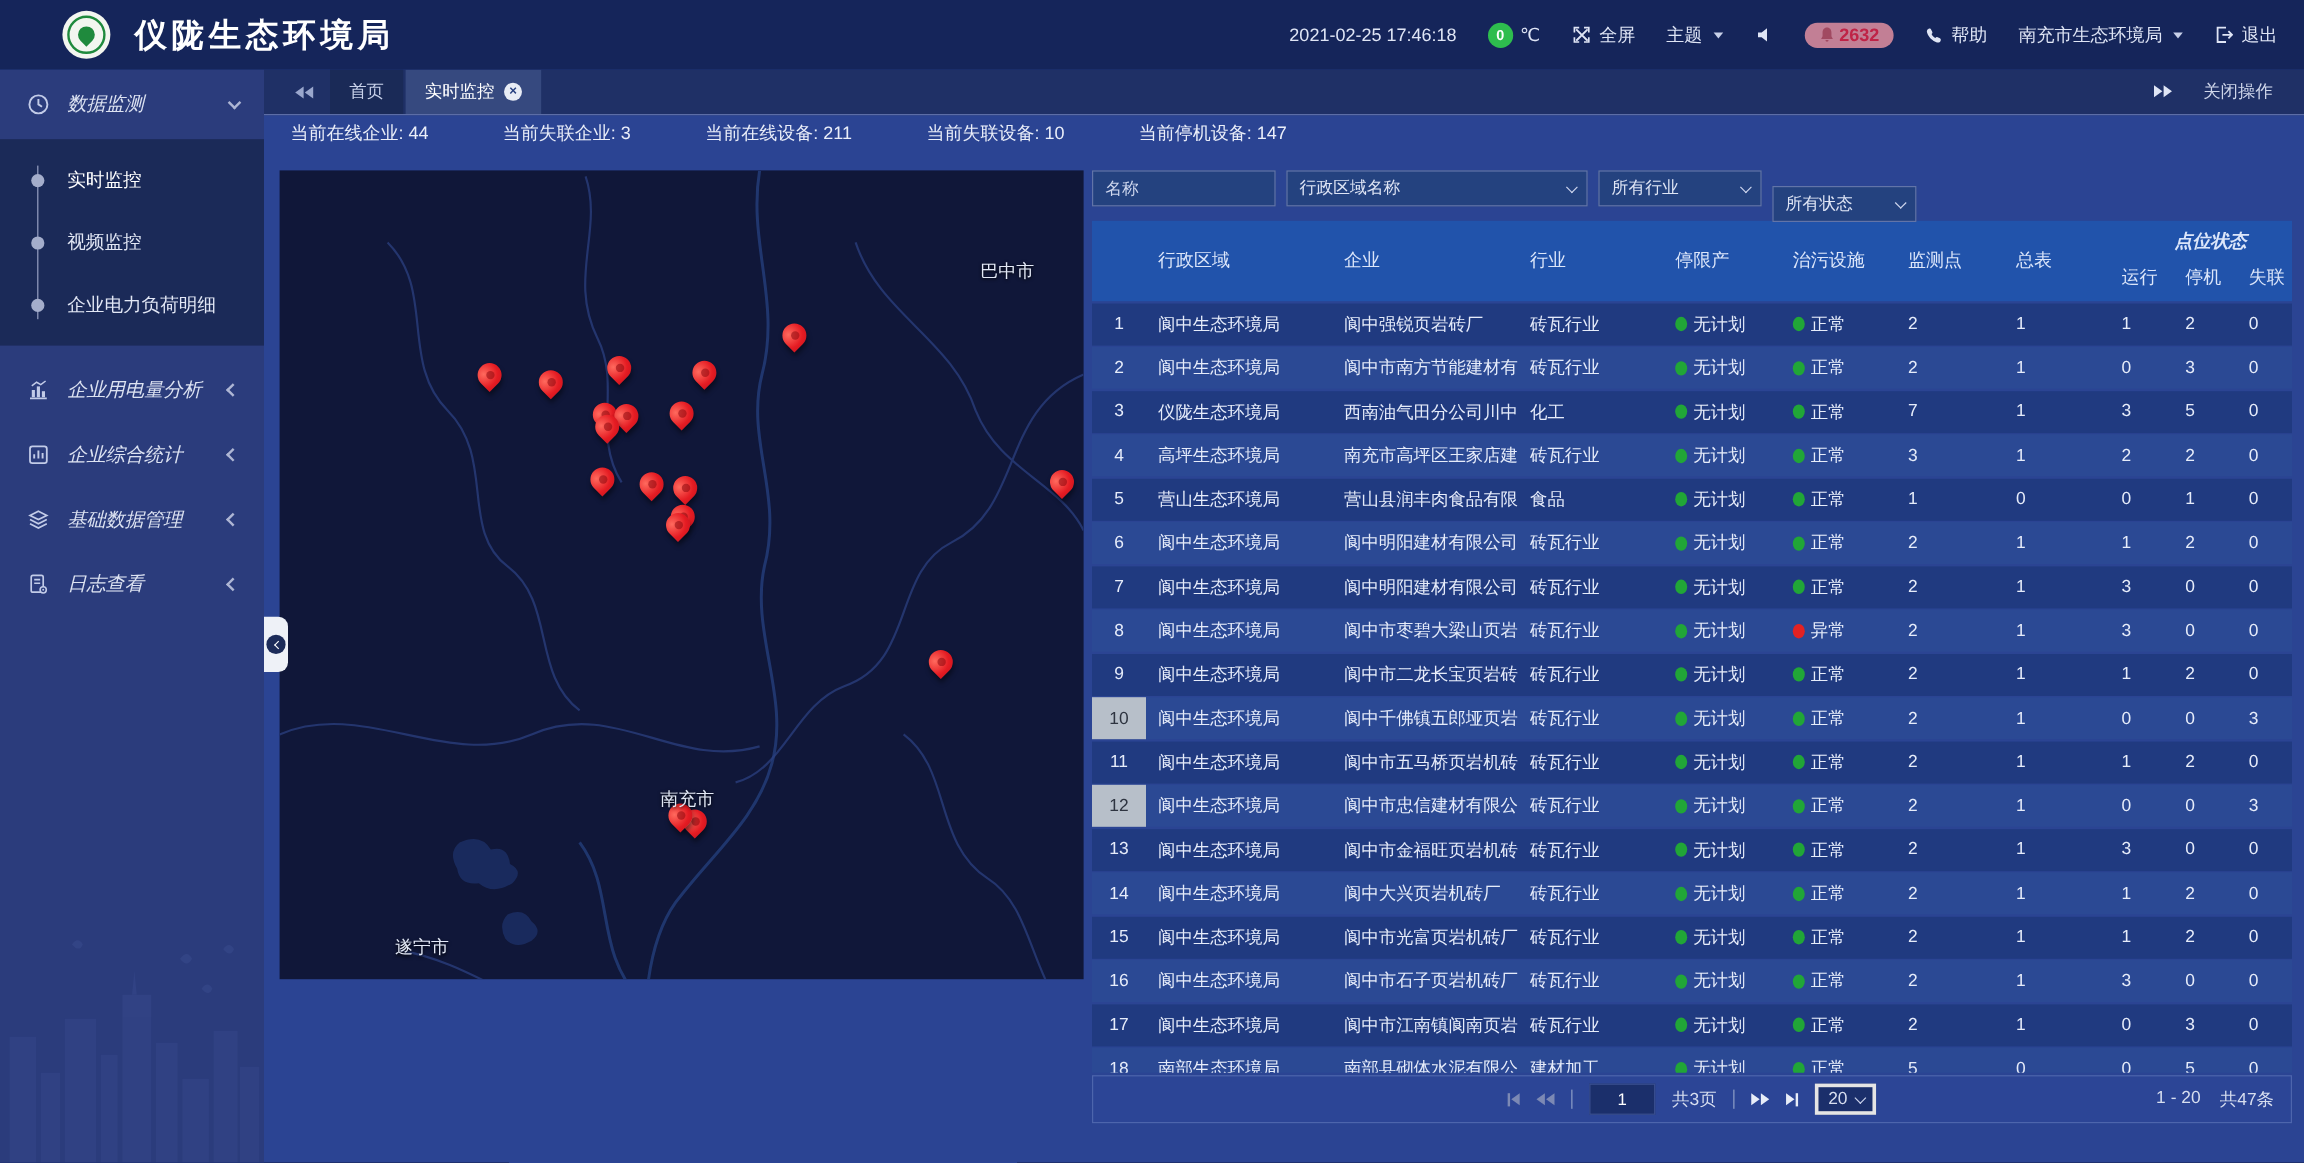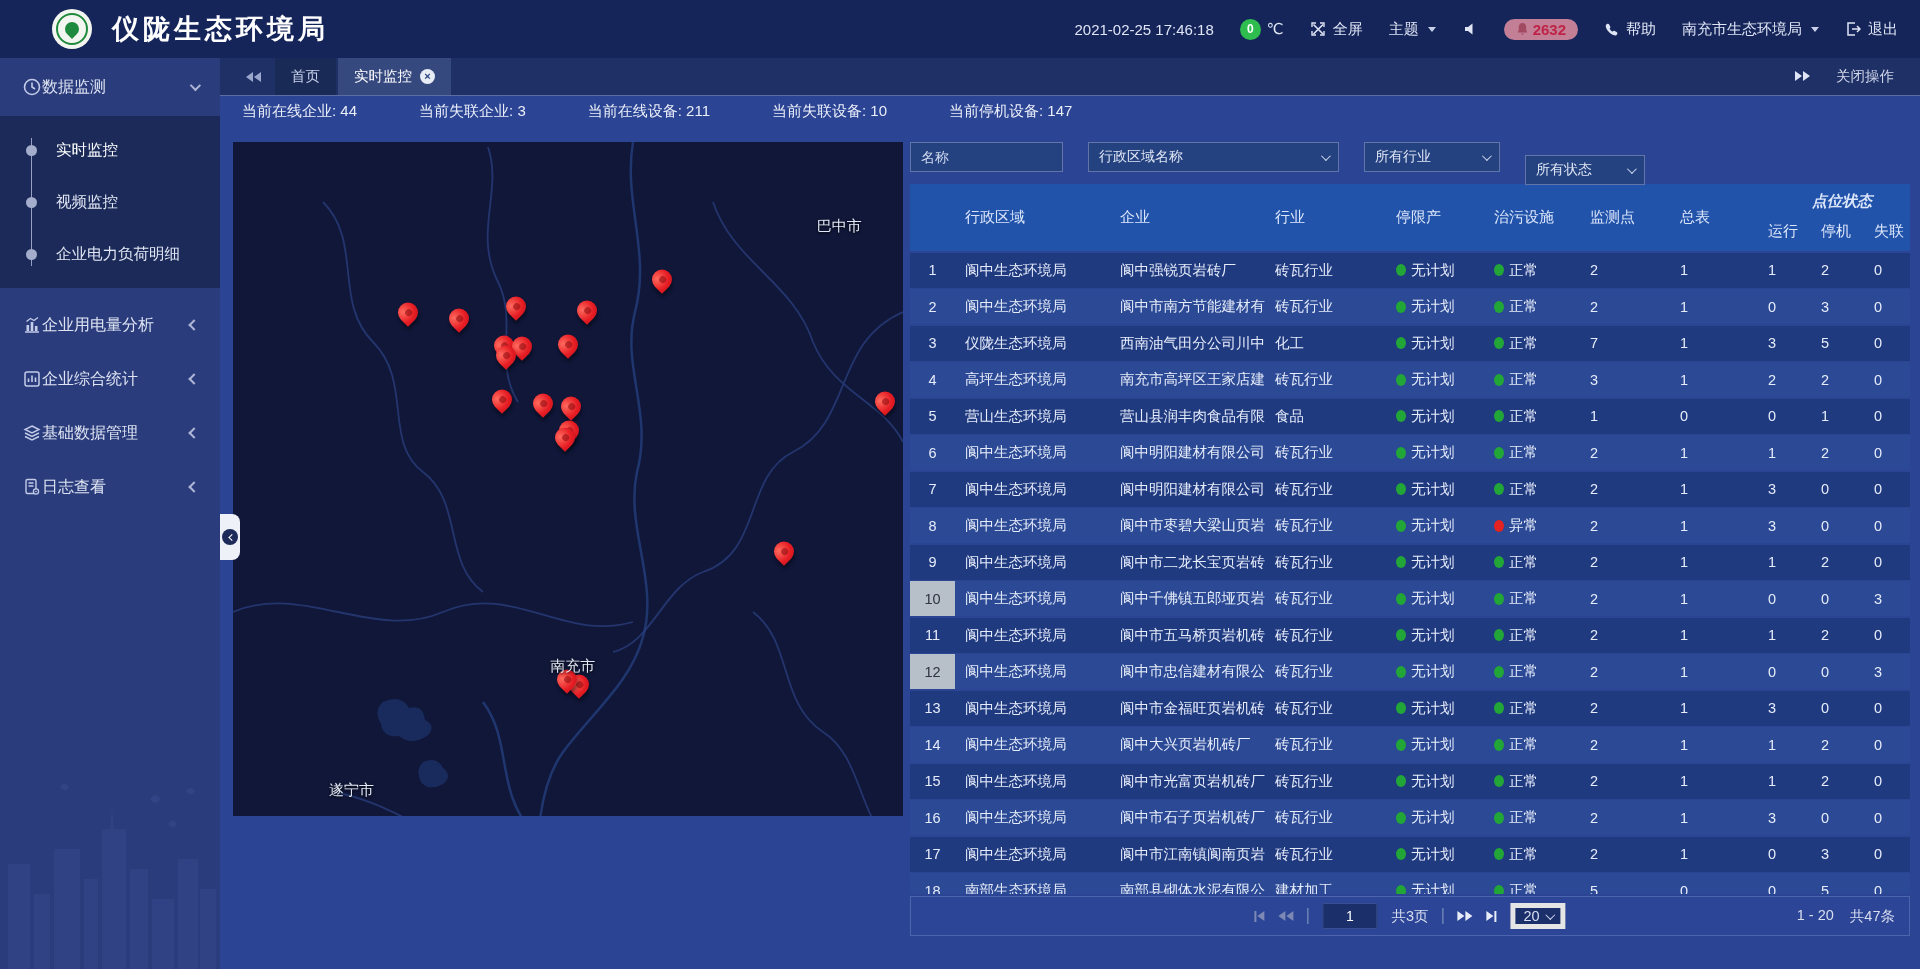--- a/index.html
+++ b/index.html
@@ -20,21 +20,21 @@
   .temp { display:flex; align-items:center; gap:6px; }
   .temp-badge { width:21px; height:21px; border-radius:50%; background:#2EBD4E; color:#fff; font-size:12px;
                 display:flex; align-items:center; justify-content:center; font-weight:bold; }
   .caret-down { width:0; height:0; border-left:4px solid transparent; border-right:4px solid transparent; border-top:5px solid #c7d0e8; margin-left:2px; }
   .alarm-pill { display:flex; align-items:center; gap:4px; background:rgba(224,143,160,.85); border-radius:11px; padding:2px 12px; }
   .alarm-num { color:#bf2347; font-weight:bold; font-size:15px; }
   .hicon { display:block; }
 
   
   .sidebar { position:absolute; top:58px; left:0; bottom:0; width:220px; background:#2B3C7C; z-index:30; overflow:hidden; }
-  .menu-group { height:58px; display:flex; align-items:center; padding:0 22px; cursor:pointer; font-size:16px; color:#dde3f2; }
+  .menu-group { height:58px; display:flex; align-items:center; padding:0 22px; gap:14px; cursor:pointer; font-size:16px; color:#dde3f2;font-style:italic; }
   .menu-group .glabel { flex:1; }
   .chev { width:8px; height:8px; display:inline-block; }
   .chev-down { border-right:2px solid #aeb6d4; border-bottom:2px solid #aeb6d4; transform:rotate(45deg) translateY(-2px); }
   .chev-left { border-left:2px solid #aeb6d4; border-bottom:2px solid #aeb6d4; transform:rotate(45deg); }
   .submenu { position:relative; background:#1B2A58; padding:8px 0; }
   .submenu::before { content:""; position:absolute; left:31px; top:22px; bottom:22px; width:1px; background:#97a0c2; }
   .sub-item { position:relative; height:52px; display:flex; align-items:center; padding-left:56px; font-size:15.5px; color:#e2e7f5; cursor:pointer; }
   .sub-item .node { position:absolute; left:26px; top:50%; margin-top:-5.5px; width:11px; height:11px; border-radius:50%; background:#a4adcb; }
   .sub-item.active { color:#ffffff; }
   .menu-rest .menu-group { height:54px; }
@@ -68,21 +68,21 @@
   .map-panel { position:absolute; left:13px; top:14px; width:670px; height:674px; background:#101739; overflow:hidden; cursor:grab; }
   .map-lines { position:absolute; inset:0; }
   .city-label { position:absolute; transform:translate(-50%,-50%); font-size:15px; color:#e3e9f6; text-shadow:0 1px 3px #000; white-space:nowrap; }
   .pin { position:absolute; width:20px; height:20px; border-radius:50% 50% 50% 0;
          background:radial-gradient(circle at 35% 30%, #ff6a5e, #e51c23 60%, #c3121c);
          transform:translate(-50%,-92%) rotate(-45deg); box-shadow:-2px 3px 4px rgba(0,0,0,.45); cursor:pointer; }
   .pin::after { content:""; position:absolute; left:6.5px; top:6.5px; width:7px; height:7px; border-radius:50%; background:rgba(140,10,14,.55); }
 
   
   .right-panel { position:absolute; left:690px; top:14px; width:1000px; height:792px; }
-  .filterbar { height:30px; display:flex; gap:25px; }
+  .filterbar { height:30px; display:flex; gap:9px; }
   .f-box { height:30px; background:#24427F; border:1px solid #6274A8; display:flex; align-items:center;
            padding:0 10px; font-size:14px; color:#dfe5f5; }
   .f-input { width:153px; background:#24427F; border:1px solid #6274A8; color:#dfe5f5; font-size:14px; padding:0 10px; height:30px; outline:none; }
   .f-input::placeholder { color:#cfd7ee; }
   .f-select { justify-content:space-between; cursor:pointer; }
   .f-region { width:251px; } .f-industry { width:136px; } .f-status { width:120px;margin-top:13px; }
   .f-chev { width:7px; height:7px; border-right:1.5px solid #cfd7ee; border-bottom:1.5px solid #cfd7ee; transform:rotate(45deg) translateY(-2px); }
 
   :root { --cols:45px 155px 155px 115px 105px 97px 88px 90px 55px 55px 40px; }
   .thead { margin-top:12px; height:67px; background:#2153AB; display:grid; grid-template-columns:var(--cols);
@@ -108,21 +108,21 @@
   .dot.s-bad { background:#E32222; }
 
   .pager { height:40px; margin-top:2px; background:#2C4596; border:1px solid rgba(140,160,215,.35);
            position:relative; display:flex; align-items:center; font-size:14.5px; color:#d7deef; }
   .pager-center { position:absolute; left:50%; transform:translateX(-50%); display:flex; align-items:center; gap:14px; }
   .pg-btn { display:flex; align-items:center; gap:1px; cursor:pointer; }
   .pg-dis { color:#7c89b4; }
   .pg-en { color:#e8edf8; }
   .pg-sep { width:1px; height:16px; background:#8fa0c8; }
   .pg-input { width:55px; height:26px; background:#1B2F6B; border:1px solid #3a4f90; color:#fff; text-align:center; font-size:14px; }
-  .pg-size { height:26px; background:#1B2F6B; border:5px solid #e5e5e5; display:flex; align-items:center; gap:6px; padding:0 8px; cursor:pointer; }
+  .pg-size { height:26px; background:#1B2F6B; border:3px solid #e5e5e5; display:flex; align-items:center; gap:6px; padding:0 8px; cursor:pointer; }
   .pager-right { position:absolute; right:14px; display:flex; gap:16px; }
 </style>
 </head>
 <body>
 
 <div class="app">
 
   <header class="topbar">
     <div class="brand">
       <span class="logo">

